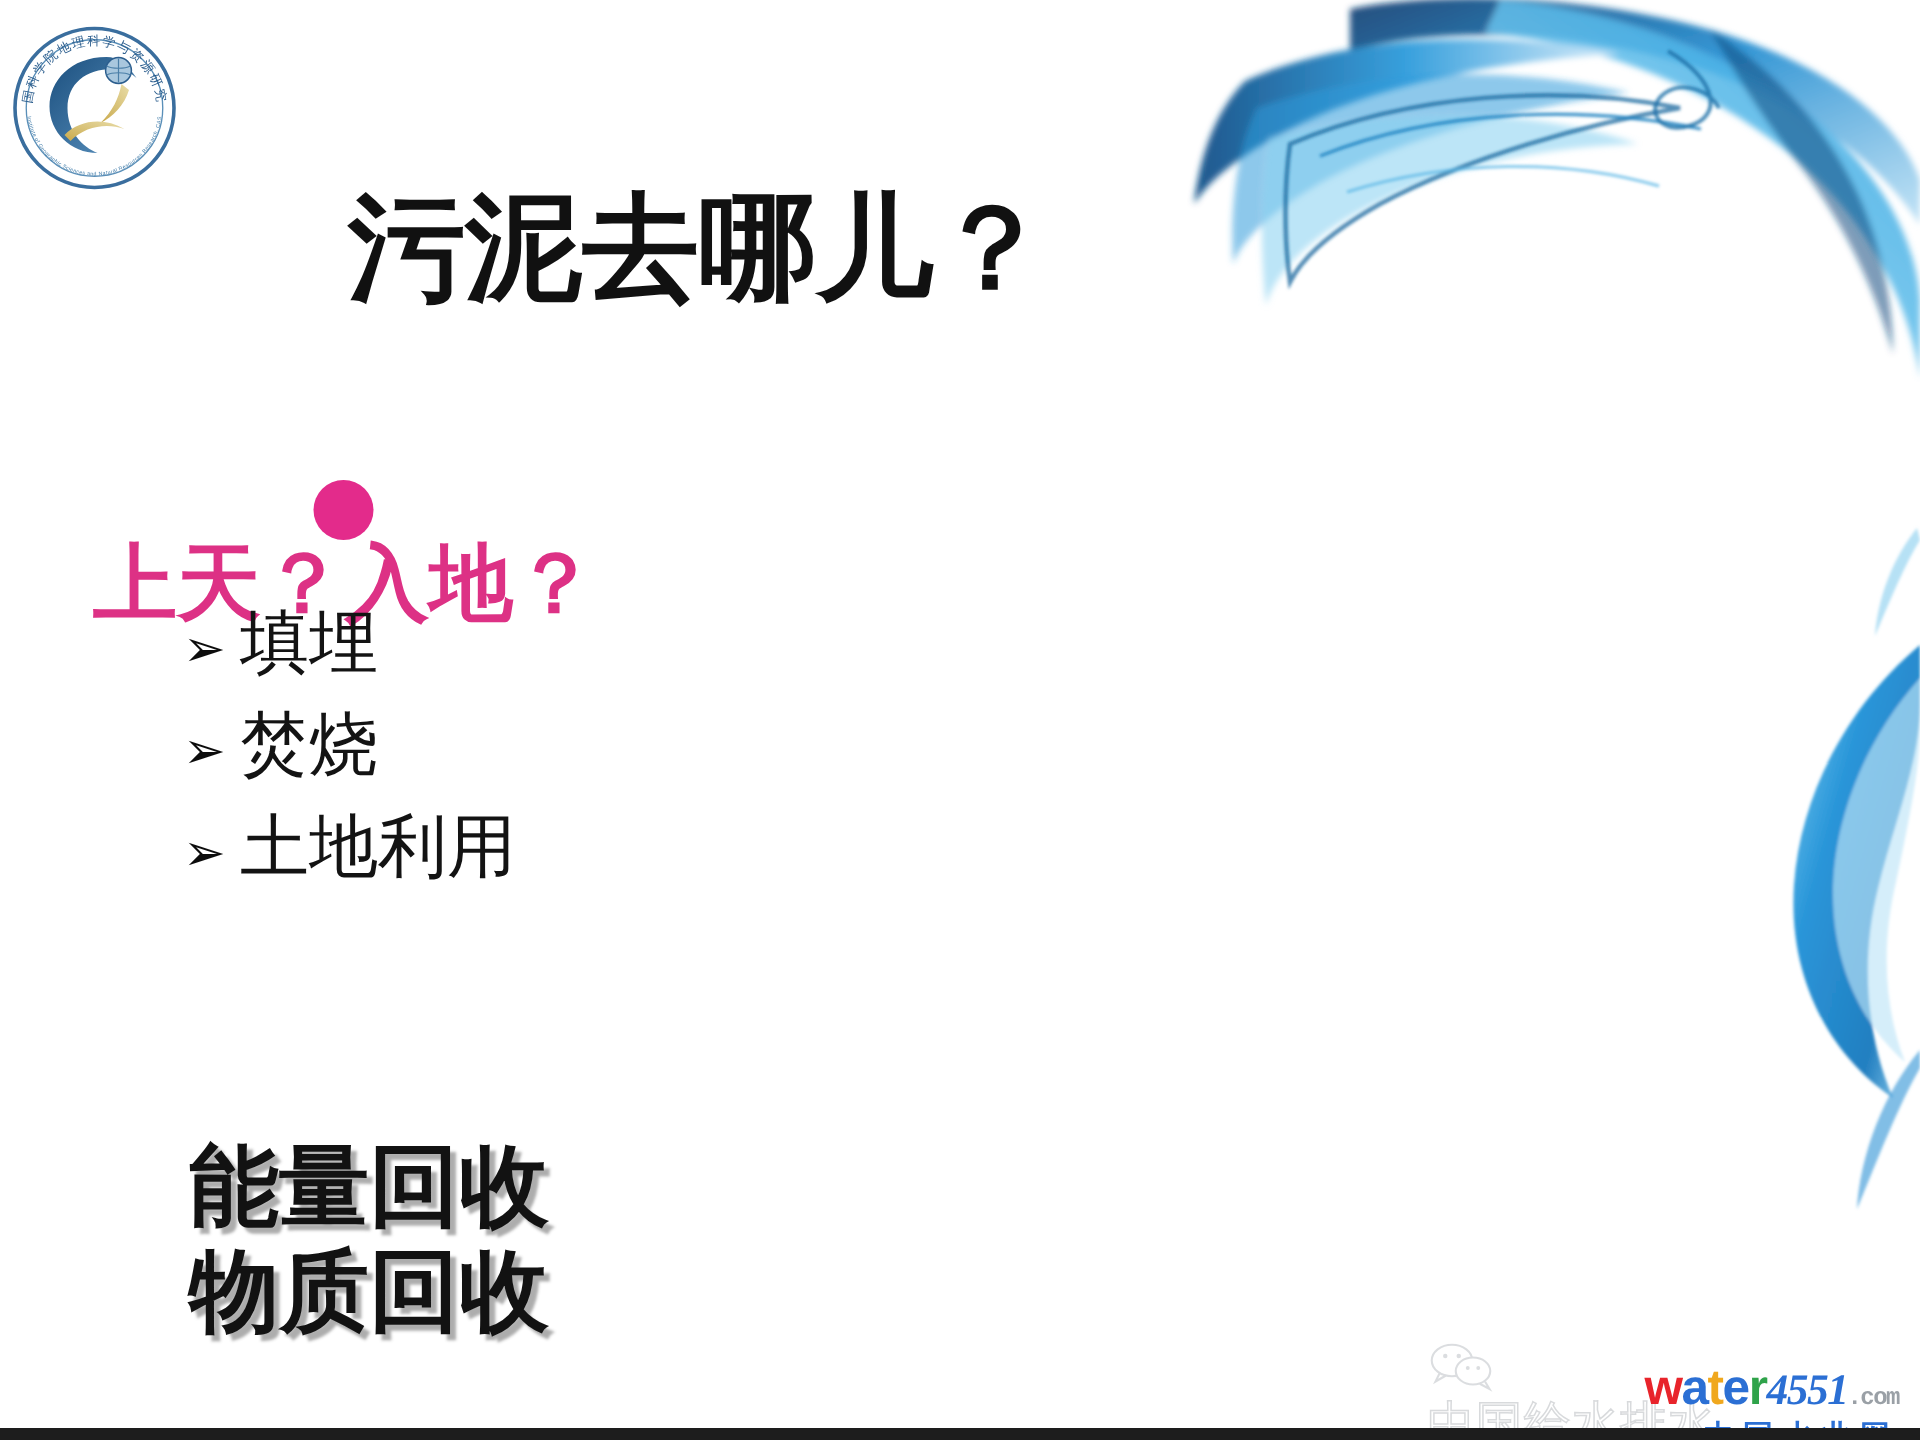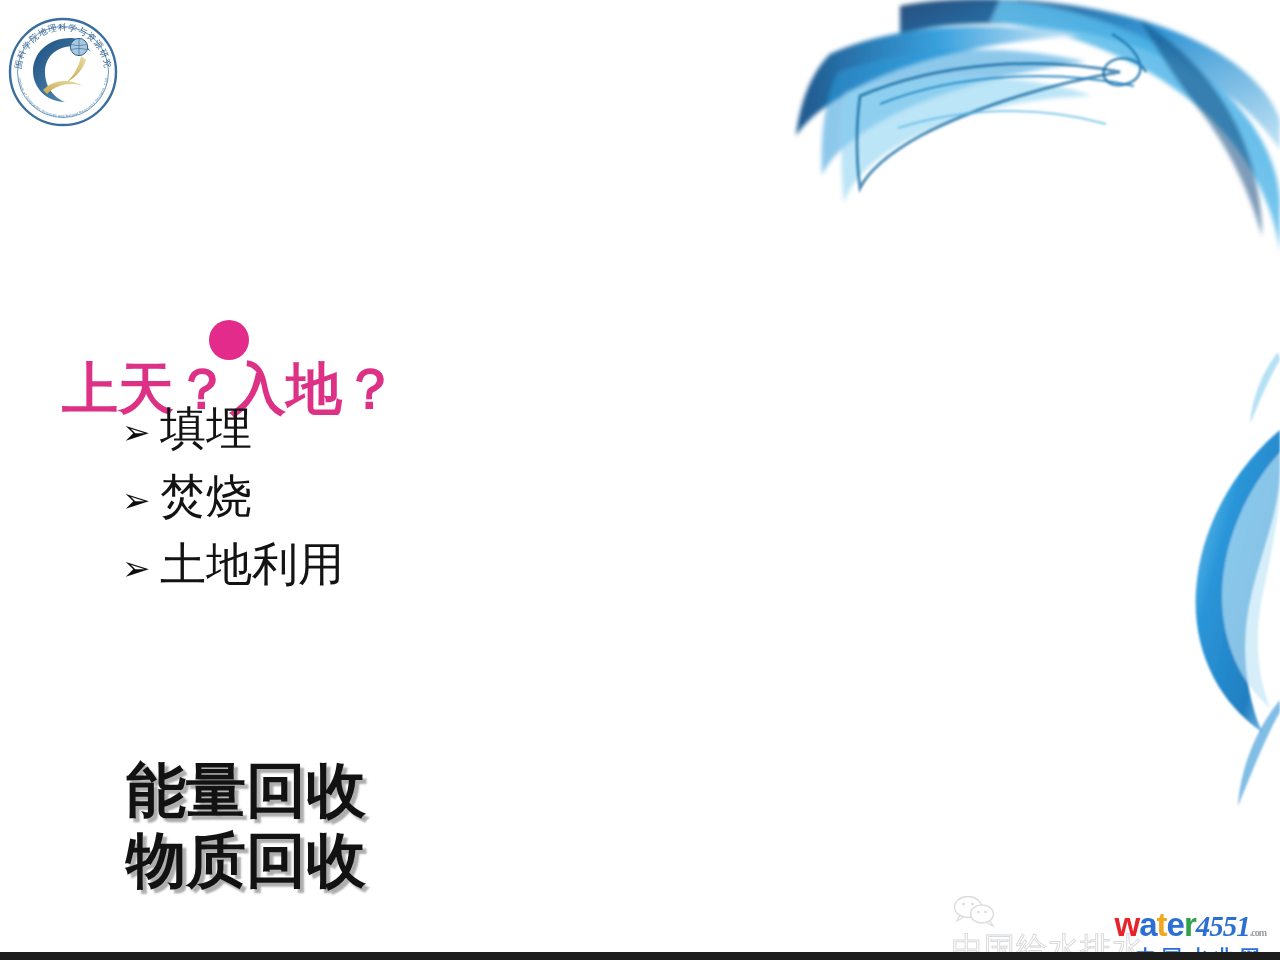--- a/index.html
+++ b/index.html
@@ -174,22 +174,22 @@
   #wm-water .l5 { color: #2FA34A; }
   #wm-num {
     font-family: "Liberation Serif", "DejaVu Serif", serif;
     font-style: italic;
     font-weight: 700;
     font-size: 29px;
     color: #2B6FD4;
     letter-spacing: -1px;
   }
   #wm-dotcom {
-    font-family: Liberation Serif, serif;
-    font-size: 10px;
+    font-family: Liberation Mono, monospace;
+    font-size: 16px;
     font-weight: 700;
     color: #9aa0a6;
   }
   #wm-sub {
     margin-top: 6px;
     font-family: "Liberation Sans", "DejaVu Sans", sans-serif;
     font-weight: 700;
     font-size: 20px;
     color: #2B6FD4;
     letter-spacing: 6px;
@@ -306,20 +306,21 @@
                C38,40 50,30 68,30 C74,30 80,32 84,36 C78,27 72,22 64,22 Z" fill="url(#sealSwirl)"></path>
       <circle cx="72" cy="31" r="8.6" fill="#A9C7DE" stroke="#2C5E8E" stroke-width="1"></circle>
       <path d="M64,28 C68,30 76,30 80,28" fill="none" stroke="#4B7FA8" stroke-width="0.8"></path>
       <path d="M64,34 C68,32 76,32 80,34" fill="none" stroke="#4B7FA8" stroke-width="0.8"></path>
       <path d="M72,23 L72,39" fill="none" stroke="#4B7FA8" stroke-width="0.8"></path>
       <path d="M74,40 C72,50 68,58 60,66 C68,62 76,54 79,44 Z" fill="url(#sealLeaf)"></path>
       <path d="M36,74 C46,64 62,62 76,70 C64,66 50,68 40,78 Z" fill="url(#sealLeaf)"></path>
     </g>
   </svg>
 
+  <div id="title">污泥去哪儿？</div>
 
   <div id="bullet-line">
     <span id="bullet-dot"></span>
     <span id="bullet-pink">上天？入地？</span>
   </div>
 
   <div id="sub-list">
     <div class="sub-item">
       <span class="sub-marker">➢</span>
       <span class="sub-text">填埋</span>

